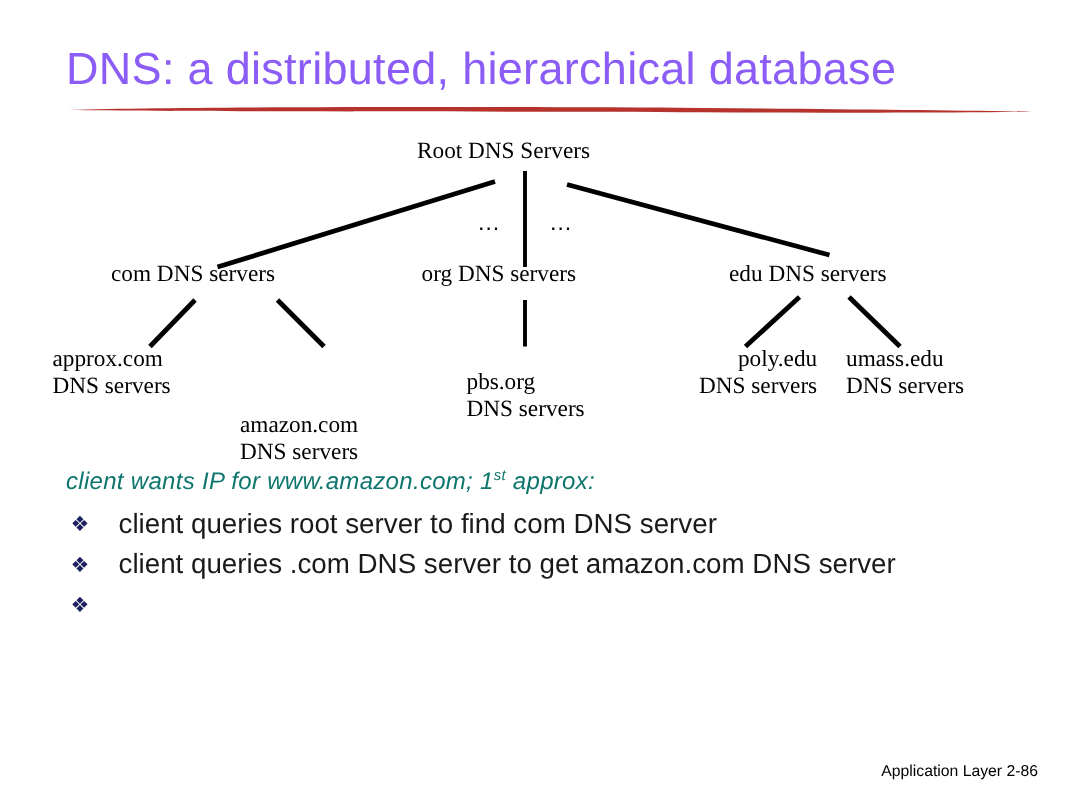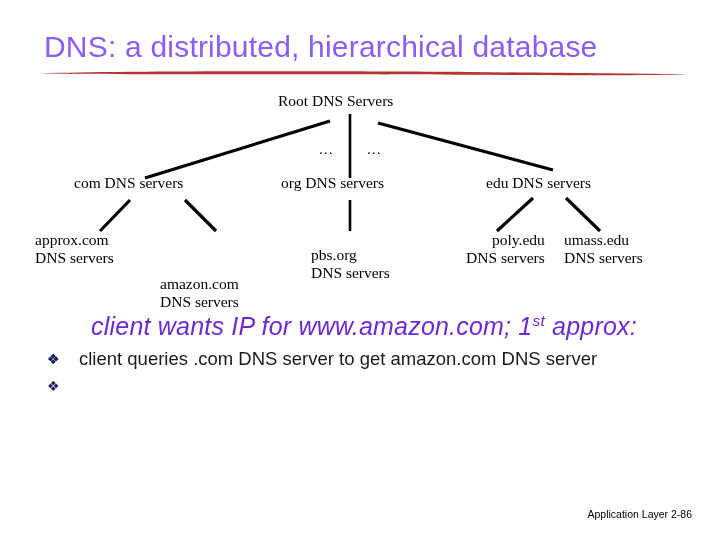--- a/index.html
+++ b/index.html
@@ -80,28 +80,27 @@
   #ellipsis-right { left: 366px; top: 52px; }
 
   
   #body-block {
     position: absolute;
     left: 44px;
     top: 312px;
     width: 640px;
   }
   #lead-line {
-    font-size: 25px;
+    font-size: 16px;
     font-style: italic;
     font-weight: 400;
-    color: #6d28d9;
+    color: #0f766e;
     letter-spacing: 0.2px;
     margin: 0 0 6px 0;
     white-space: nowrap;
-    text-align: center;
   }
   #lead-line sup {
     font-size: 0.62em;
     vertical-align: super;
   }
   ul.bullets {
     list-style: none;
     margin: 0;
     padding: 0;
   }
@@ -200,20 +199,21 @@
   </div>
 
   <div id="body-block">
     <p id="lead-line">
       <span>client wants IP for www.amazon.com; 1</span><sup>st</sup><span> approx:</span>
     </p>
 
     <ul class="bullets">
       <li>
         <span class="marker">❖</span>
+        <span>client queries root server to find com DNS server</span>
       </li>
       <li>
         <span class="marker">❖</span>
         <span>client queries .com DNS server to get amazon.com DNS server</span>
       </li>
       <li>
         <span class="marker">❖</span>
       </li>
     </ul>
   </div>

